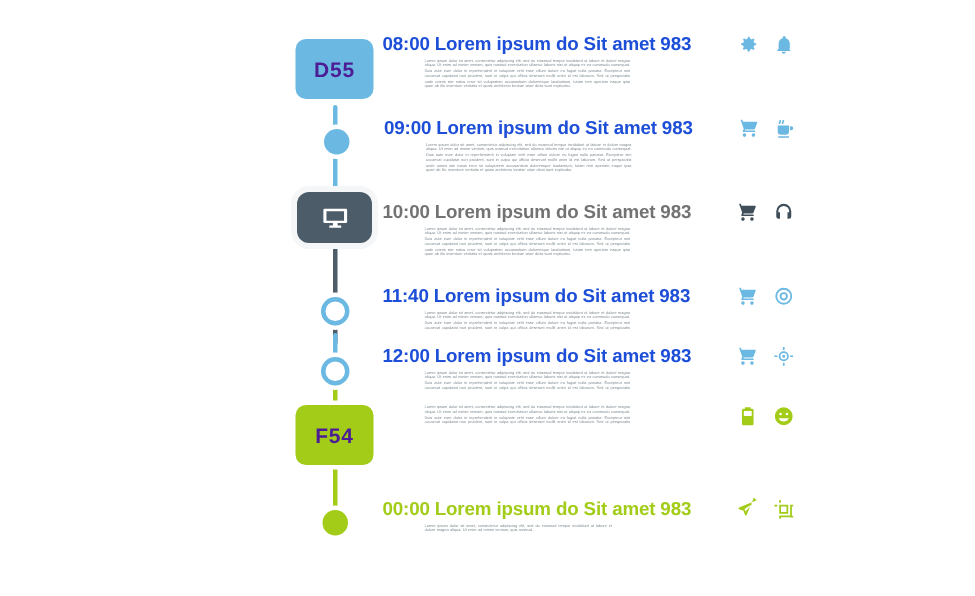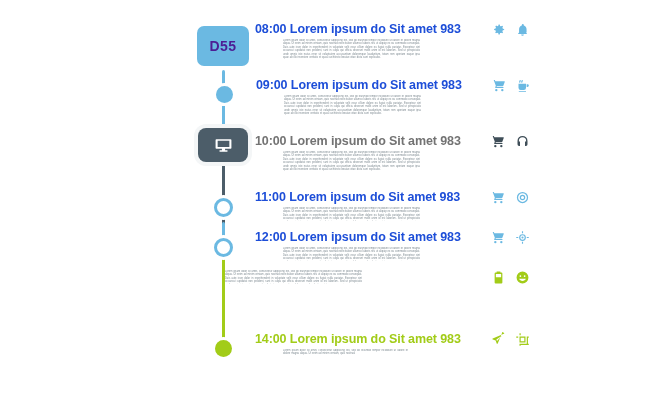--- a/index.html
+++ b/index.html
@@ -141,21 +141,21 @@
               </svg>
             </span>
           </div>
         </div>
       </div>
       <div class="row" style="position: absolute; top: 168px; left: 0px; width: 290px;">
         <div class="node-col" style="height: 40px;">
           <div class="ring" style="top:8px"></div>
         </div>
         <div class="content-col">
-          <div class="headline blue">11:00 Lorem ipsum do Sit amet 983</div>
+          <div class="headline blue">11:40 Lorem ipsum do Sit amet 983</div>
           <div class="body" style="width: 137px; max-height: 13.8px; overflow: hidden;">Lorem ipsum dolor sit amet, consectetur adipiscing elit, sed do eiusmod tempor incididunt ut labore et dolore magna aliqua. Ut enim ad minim veniam, quis nostrud exercitation ullamco laboris nisi ut aliquip ex ea commodo consequat. Duis aute irure dolor in reprehenderit in voluptate velit esse cillum dolore eu fugiat nulla pariatur. Excepteur sint occaecat cupidatat non proident, sunt in culpa qui officia deserunt mollit anim id est laborum. Sed ut perspiciatis unde omnis iste natus error sit voluptatem accusantium doloremque laudantium, totam rem aperiam eaque ipsa quae ab illo inventore veritatis et quasi architecto beatae vitae dicta sunt explicabo.</div>
           <div class="icon-col">
             <span>
               <svg class="ic" viewBox="0 0 24 24" fill="#6bb9e2">
                 <path d="M6.9 17.4a1.9 1.9 0 100 3.8 1.9 1.9 0 000-3.8zm9.6 0a1.9 1.9 0 100 3.8 1.9 1.9 0 000-3.8zM3 3h1.5l.9 2h14.3c.6 0 1 .6.8 1.1l-2.4 6.4c-.2.5-.7.8-1.2.8H7.7l-.4 1.2h11v1.6H6.2c-.8 0-1.3-.8-1-1.5l.9-2.2L3.3 4.6H3V3z"></path>
               </svg>
             </span>
             <span>
               <svg class="ic" viewBox="0 0 24 24" fill="#6bb9e2">
                 <path d="M12 3a9 9 0 100 18 9 9 0 000-18zm0 2a7 7 0 110 14 7 7 0 010-14zm0 2.6a4.4 4.4 0 100 8.8 4.4 4.4 0 000-8.8zm0 2a2.4 2.4 0 110 4.8 2.4 2.4 0 010-4.8z"></path>
@@ -179,20 +179,23 @@
             </span>
             <span>
               <svg class="ic" viewBox="0 0 24 24" fill="#6bb9e2">
                 <path d="M11.1 2h1.8v3.2h-1.8V2zm0 16.8h1.8V22h-1.8v-3.2zM2 11.1h3.2v1.8H2v-1.8zm16.8 0H22v1.8h-3.2v-1.8zM12 6.6a5.4 5.4 0 100 10.8 5.4 5.4 0 000-10.8zm0 1.9a3.5 3.5 0 110 7 3.5 3.5 0 010-7zm0 1.8a1.7 1.7 0 100 3.4 1.7 1.7 0 000-3.4z"></path>
               </svg>
             </span>
           </div>
         </div>
       </div>
       <div class="row" style="position: absolute; top: 248px; left: 0px; width: 290px;">
+        <div class="node-col" style="height: 40px;">
+          <div class="badge green" style="top:0px">F54</div>
+        </div>
         <div class="content-col">
           <div class="body" style="width: 137px; max-height: 13.8px; overflow: hidden;">Lorem ipsum dolor sit amet, consectetur adipiscing elit, sed do eiusmod tempor incididunt ut labore et dolore magna aliqua. Ut enim ad minim veniam, quis nostrud exercitation ullamco laboris nisi ut aliquip ex ea commodo consequat. Duis aute irure dolor in reprehenderit in voluptate velit esse cillum dolore eu fugiat nulla pariatur. Excepteur sint occaecat cupidatat non proident, sunt in culpa qui officia deserunt mollit anim id est laborum. Sed ut perspiciatis unde omnis iste natus error sit voluptatem accusantium doloremque laudantium, totam rem aperiam eaque ipsa quae ab illo inventore veritatis et quasi architecto beatae vitae dicta sunt explicabo.</div>
           <div class="icon-col">
             <span>
               <svg class="ic" viewBox="0 0 24 24" fill="#a2cc18">
                 <path d="M9 2.4h6V4h1.6a1.6 1.6 0 011.6 1.6V20a1.6 1.6 0 01-1.6 1.6H7.4A1.6 1.6 0 015.8 20V5.6A1.6 1.6 0 017.4 4H9V2.4zm-1.2 4v5.3h8.4V6.4H7.8z"></path>
               </svg>
             </span>
             <span>
               <svg class="ic" viewBox="0 0 24 24" fill="#a2cc18">
@@ -200,21 +203,21 @@
               </svg>
             </span>
           </div>
         </div>
       </div>
       <div class="row" style="position: absolute; top: 310px; left: 0px; width: 290px;">
         <div class="node-col" style="height: 40px;">
           <div class="dot green" style="top:8px"></div>
         </div>
         <div class="content-col">
-          <div class="headline green">14:00 Lorem ipsum do Sit amet 983</div>
+          <div class="headline green">00:00 Lorem ipsum do Sit amet 983</div>
           <div class="body" style="width: 125px; max-height: 6.9px; overflow: hidden;">Lorem ipsum dolor sit amet, consectetur adipiscing elit, sed do eiusmod tempor incididunt ut labore et dolore magna aliqua. Ut enim ad minim veniam, quis nostrud.</div>
           <div class="icon-col">
             <span>
               <svg class="ic" viewBox="0 0 24 24" fill="#a2cc18">
                 <path d="M21.5 2.5L2.8 10.2c-.8.3-.8 1.4 0 1.7l4.6 1.7 1.7 4.6c.3.8 1.4.8 1.7 0l7.7-18.7c.3-.7-.4-1.3-1-1zM9.6 14.4l-1-2.6 8.8-5.9-7.8 8.5z"></path>
               </svg>
             </span>
             <span>
               <svg class="ic" viewBox="0 0 24 24" fill="#a2cc18">
                 <path d="M7.2 2h1.9v3.1H7.2V2zM2 7.2h3.1v1.9H2V7.2zm5.2 0h9.6v9.6H7.2V7.2zm1.9 1.9v5.8h5.8V9.1H9.1zM18.9 7.2H22v1.9h-3.1V7.2zM7.2 18.9h1.9V22H7.2v-3.1zm11.7 0H22v1.9h-3.1V18.9zm-.1-11.7h1.9v11.8h-1.9V7.2zM7.2 18.7h11.8v1.9H7.2v-1.9z"></path>

